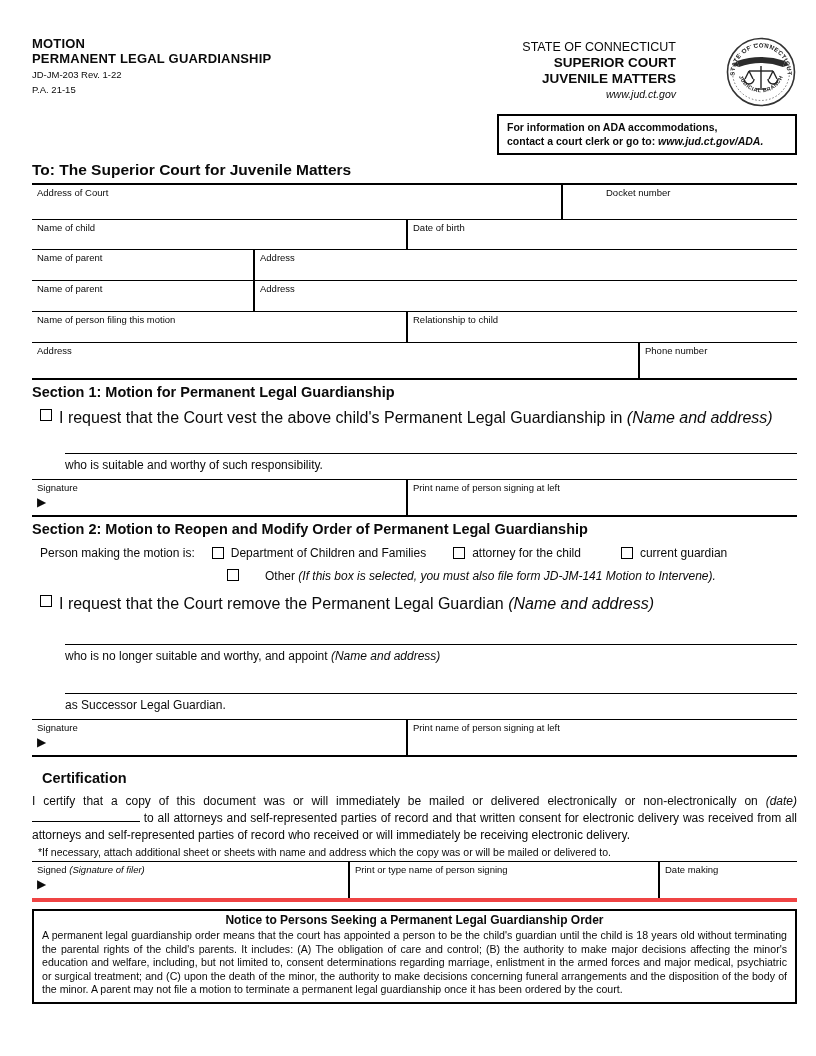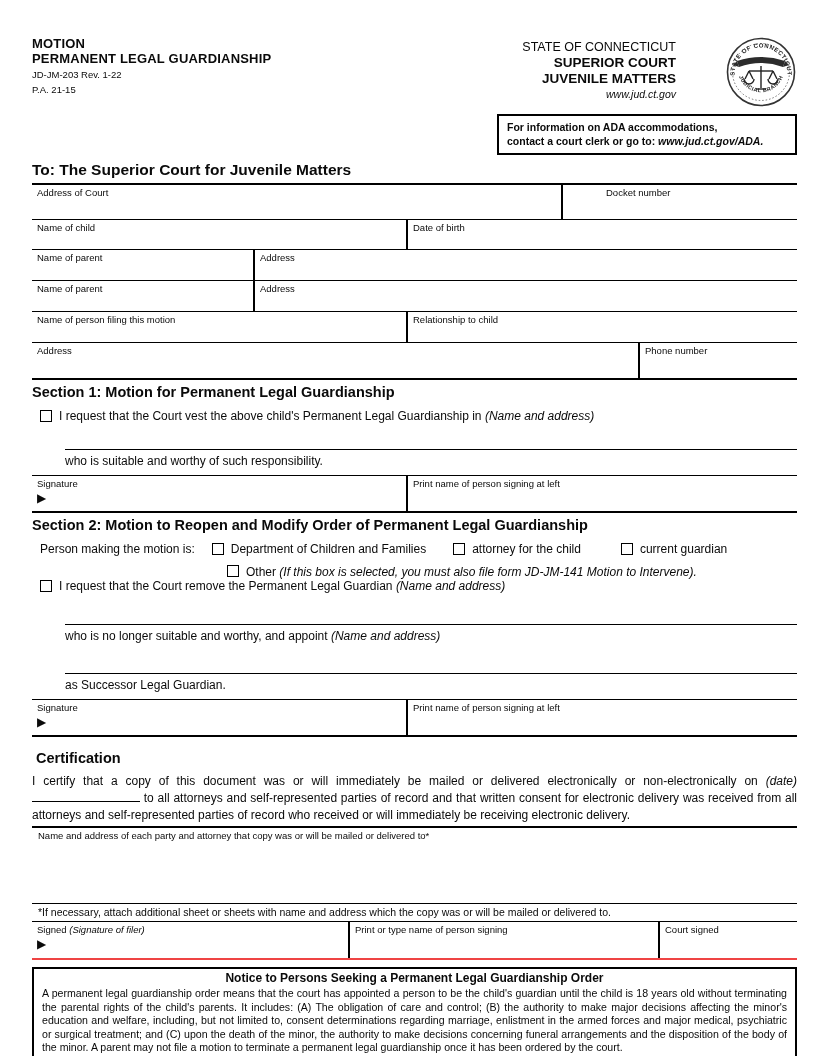--- a/index.html
+++ b/index.html
@@ -32,44 +32,44 @@
   .frow:last-child { border-bottom:none; }
   .fcell { padding:2px 4px 0 5px; font-size:9.5px; line-height:11px; }
   .fcell.div { border-right:2px solid #000; }
   .r1 { grid-template-columns:531px 1fr; height:35px;gap:38px; }
   .r2 { grid-template-columns:376px 1fr; height:30px; }
   .r34 { grid-template-columns:223px 1fr; height:31px; }
   .r5 { grid-template-columns:376px 1fr; height:31px; }
   .r6 { grid-template-columns:608px 1fr; height:35px; }
   
   .sec-heading { font-size:14.5px; font-weight:bold; margin:4px 0 9px; }
-  .cb-row { display:flex; align-items:center; font-size:12px; margin-left:8px; }
+  .cb-row { display:flex; align-items:flex-start; font-size:16px; margin-left:8px; }
   .cb { display:inline-block; width:12px; height:12px; border:1px solid #000; margin-right:7px; flex:0 0 auto; }
   .it { font-style:italic; }
   .fill-line { margin-left:33px; border-bottom:1px solid #000; height:27px; }
   .after-line { margin:4px 0 7px 33px; font-size:12px; }
   .sig-grid { display:grid; grid-template-columns:376px 1fr; border-top:1px solid #000; border-bottom:2px solid #000; }
   .sig-cell { height:35px; padding:2px 4px 0 5px; font-size:9.5px; line-height:11px; }
   .sig-cell.div { border-right:2px solid #000; }
   .arrow { display:block; font-size:12px; margin-top:4px; font-style:normal; }
   .person-row { display:flex; align-items:center; font-size:12px; margin:2px 0 0 8px; }
   .person-row .opt { display:flex; align-items:center; }
   .person-label { margin-right:17px; }
   .opt + .opt { margin-left:0; }
   .opt1 { margin-right:27px; }
   .opt2 { margin-right:40px; }
-  .other-row { display:flex; align-items:flex-start; font-size:12px; margin:9px 0 0 195px; }
-  .remove-row { }
-  
-  .cert-heading { font-size:14.5px; font-weight:bold; margin:13px 4px 7px; }
+  .other-row { display:flex; align-items:flex-start; font-size:12px; margin:9px 0 0 195px;gap:19px; }
+  .remove-row { margin-top:12px; }
+  
+  .cert-heading { font-size:14.5px; font-weight:bold; margin:13px 10px 7px; }
   .cert-p { font-size:12px; line-height:17px; text-align:justify; }
   .date-blank { display:inline-block; width:108px; border-bottom:1px solid #000; height:12px; }
   .names-box { border-top:2px solid #000; border-bottom:1px solid #000; height:78px; margin-top:2px; padding:2px 4px 0 6px; font-size:9.5px; }
   .footnote { font-size:10.5px; line-height:13px; padding:2px 0 2px 6px; border-bottom:1px solid #000; }
-  .signed-grid { display:grid; grid-template-columns:318px 310px 1fr; border-bottom:2px solid #ef4444; }
+  .signed-grid { display:grid; grid-template-columns:318px 310px 1fr; border-bottom:4px solid #ef4444; }
   .signed-cell { height:36px; padding:2px 4px 0 5px; font-size:9.5px; line-height:11px; }
   .signed-cell.div { border-right:2px solid #000; }
   
   .notice-box { border:2px solid #000; margin-top:7px; padding:2px 8px 5px; }
   .notice-title { text-align:center; font-size:12px; font-weight:bold; line-height:15px; }
   .notice-body { font-size:10.6px; line-height:13.6px; text-align:justify; margin-top:1px; }
 </style>
 </head>
 <body>
 
@@ -202,31 +202,28 @@
   <div class="sig-grid">
     <div class="sig-cell div">
       <span>Signature</span>
       <span class="arrow">▶</span>
     </div>
     <div class="sig-cell">Print name of person signing at left</div>
   </div>
 
   <div class="cert-heading">Certification</div>
   <p class="cert-p"><span>I certify that a copy of this document was or will immediately be mailed or delivered electronically or non-electronically on </span><span class="it">(date)</span><span class="date-blank"></span><span> to all attorneys and self-represented parties of record and that written consent for electronic delivery was received from all attorneys and self-represented parties of record who received or will immediately be receiving electronic delivery.</span></p>
-  <div class="names-box">
-    <span>Name and address of each party and attorney that copy was or will be mailed or delivered to*</span>
-  </div>
   <div class="footnote">*If necessary, attach additional sheet or sheets with name and address which the copy was or will be mailed or delivered to.</div>
   <div class="signed-grid">
     <div class="signed-cell div">
       <span>Signed  </span><span class="it">(Signature of filer)</span>
       <span class="arrow">▶</span>
     </div>
     <div class="signed-cell div">Print or type name of person signing</div>
-    <div class="signed-cell">Court signed</div>
+    <div class="signed-cell">Date making</div>
   </div>
 
   <div class="notice-box">
     <div class="notice-title">Notice to Persons Seeking a Permanent Legal Guardianship Order</div>
     <div class="notice-body">A permanent legal guardianship order means that the court has appointed a person to be the child's guardian until the child is 18 years old without terminating the parental rights of the child's parents. It includes: (A) The obligation of care and control; (B) the authority to make major decisions affecting the minor's education and welfare, including, but not limited to, consent determinations regarding marriage, enlistment in the armed forces and major medical, psychiatric or surgical treatment; and (C) upon the death of the minor, the authority to make decisions concerning funeral arrangements and the disposition of the body of the minor. A parent may not file a motion to terminate a permanent legal guardianship once it has been ordered by the court.</div>
   </div>
 
 </div>
 
 </body></html>

